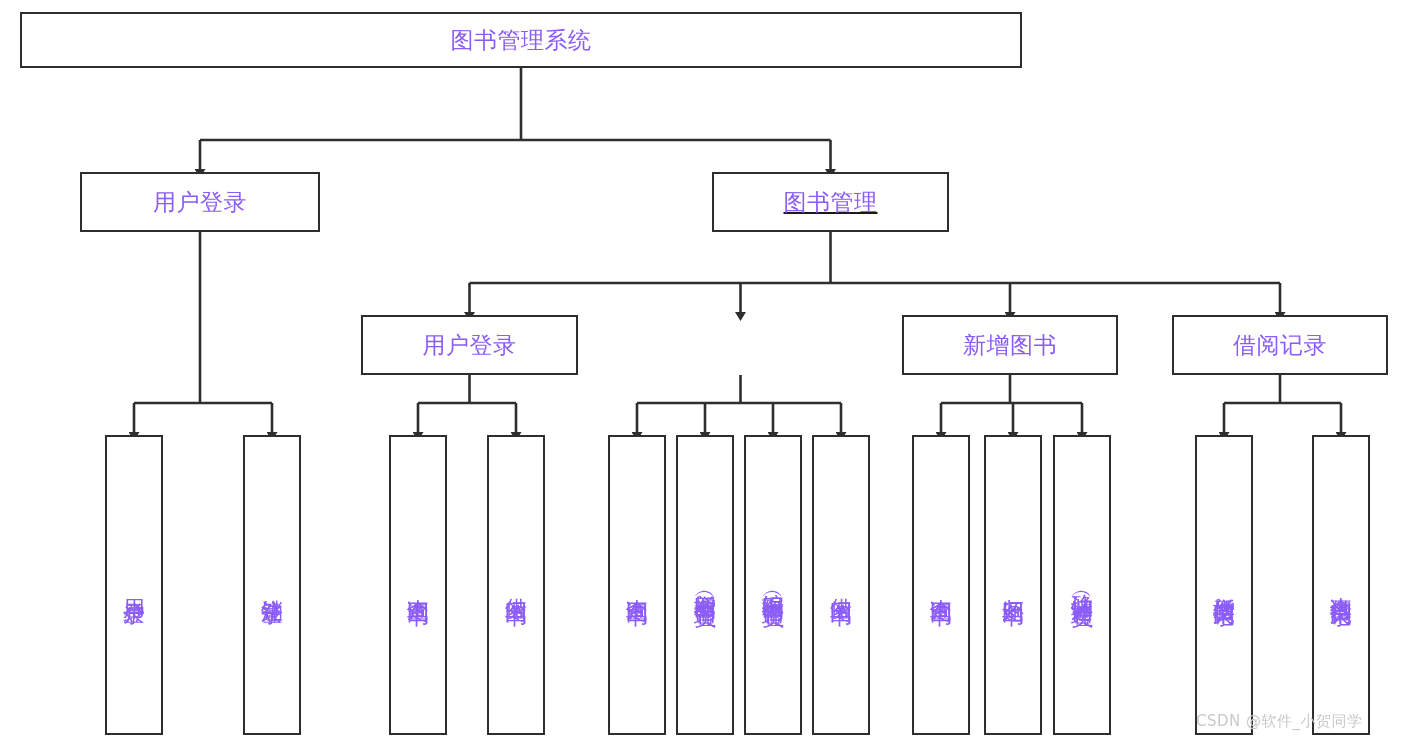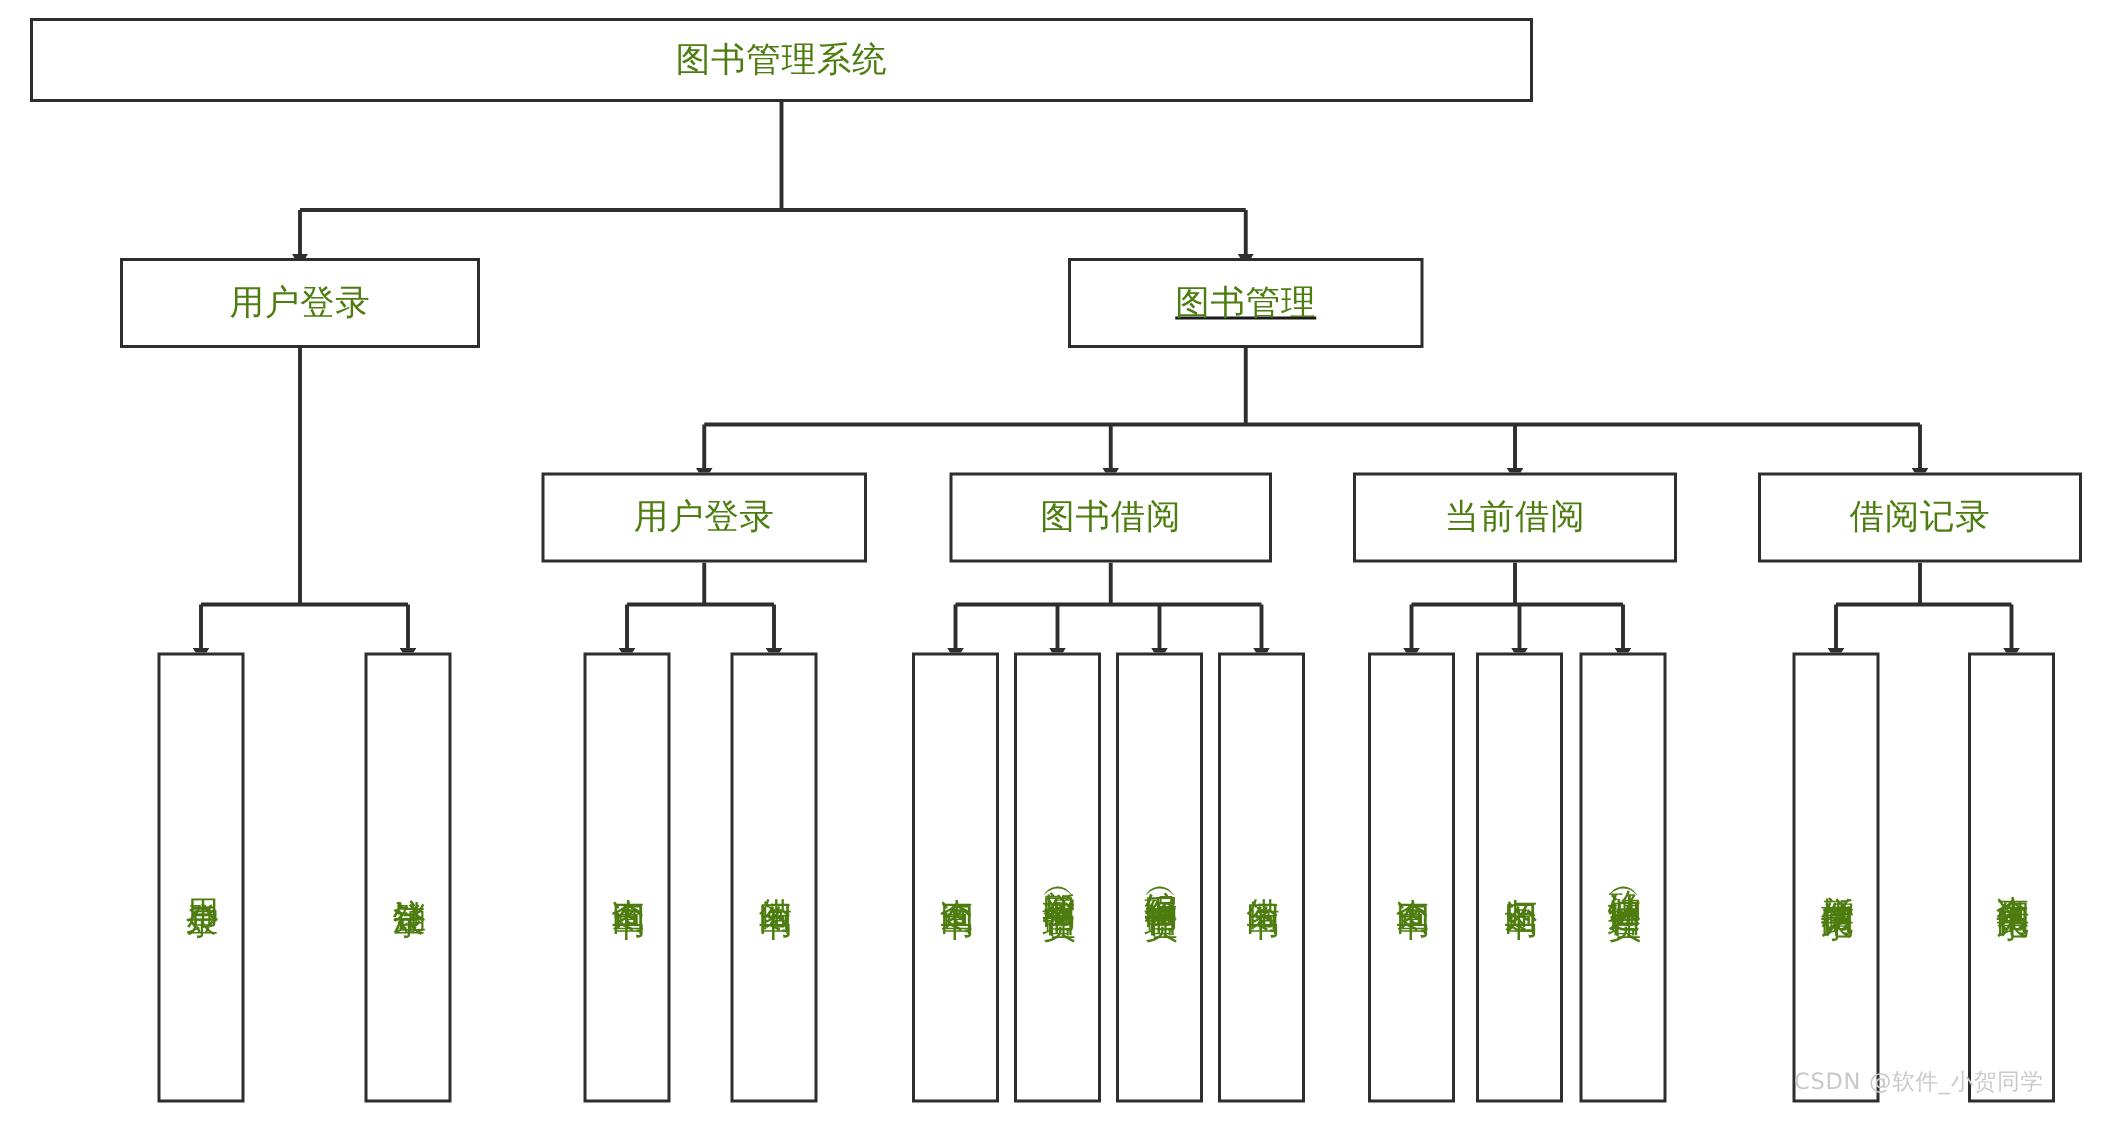--- a/index.html
+++ b/index.html
@@ -34,21 +34,21 @@
     display: flex;
     align-items: center;
     justify-content: center;
     overflow: hidden;
   }
   .node .label {
     font-size: 23px;
     line-height: 1.15;
     letter-spacing: 0.5px;
     white-space: nowrap;
-    color: #4d7c0f;
+    color: #8b5cf6;
   }
   .node.vertical .label {
     writing-mode: vertical-rl;
     text-orientation: upright;
     font-size: 22px;
     letter-spacing: 2px;
     line-height: 1.0;
     white-space: normal;
     text-align: center;
   }
@@ -118,26 +118,23 @@
   </div>
 
   <div class="node" id="n-book_manage" style="left: 712px; top: 172px; width: 237px; height: 60px; text-decoration: underline;">
     <span class="label">图书管理</span>
   </div>
 
   <div class="node" id="n-new_book_rec" style="left: 361px; top: 315px; width: 217px; height: 60px;">
     <span class="label">用户登录</span>
   </div>
 
-  <div class="node" id="n-book_borrow" style="left: 633px; top: 315px; width: 215px; height: 60px;">
-    <span class="label">图书借阅</span>
-  </div>
 
   <div class="node" id="n-current_borrow" style="left: 902px; top: 315px; width: 216px; height: 60px;">
-    <span class="label">当前借阅</span>
+    <span class="label">新增图书</span>
   </div>
 
   <div class="node" id="n-borrow_record" style="left: 1172px; top: 315px; width: 216px; height: 60px;">
     <span class="label">借阅记录</span>
   </div>
 
   <div class="node vertical" id="n-leaf_user_login" style="left: 105px; top: 435px; width: 58px; height: 300px;">
     <span class="label">用户登录</span>
   </div>
 

